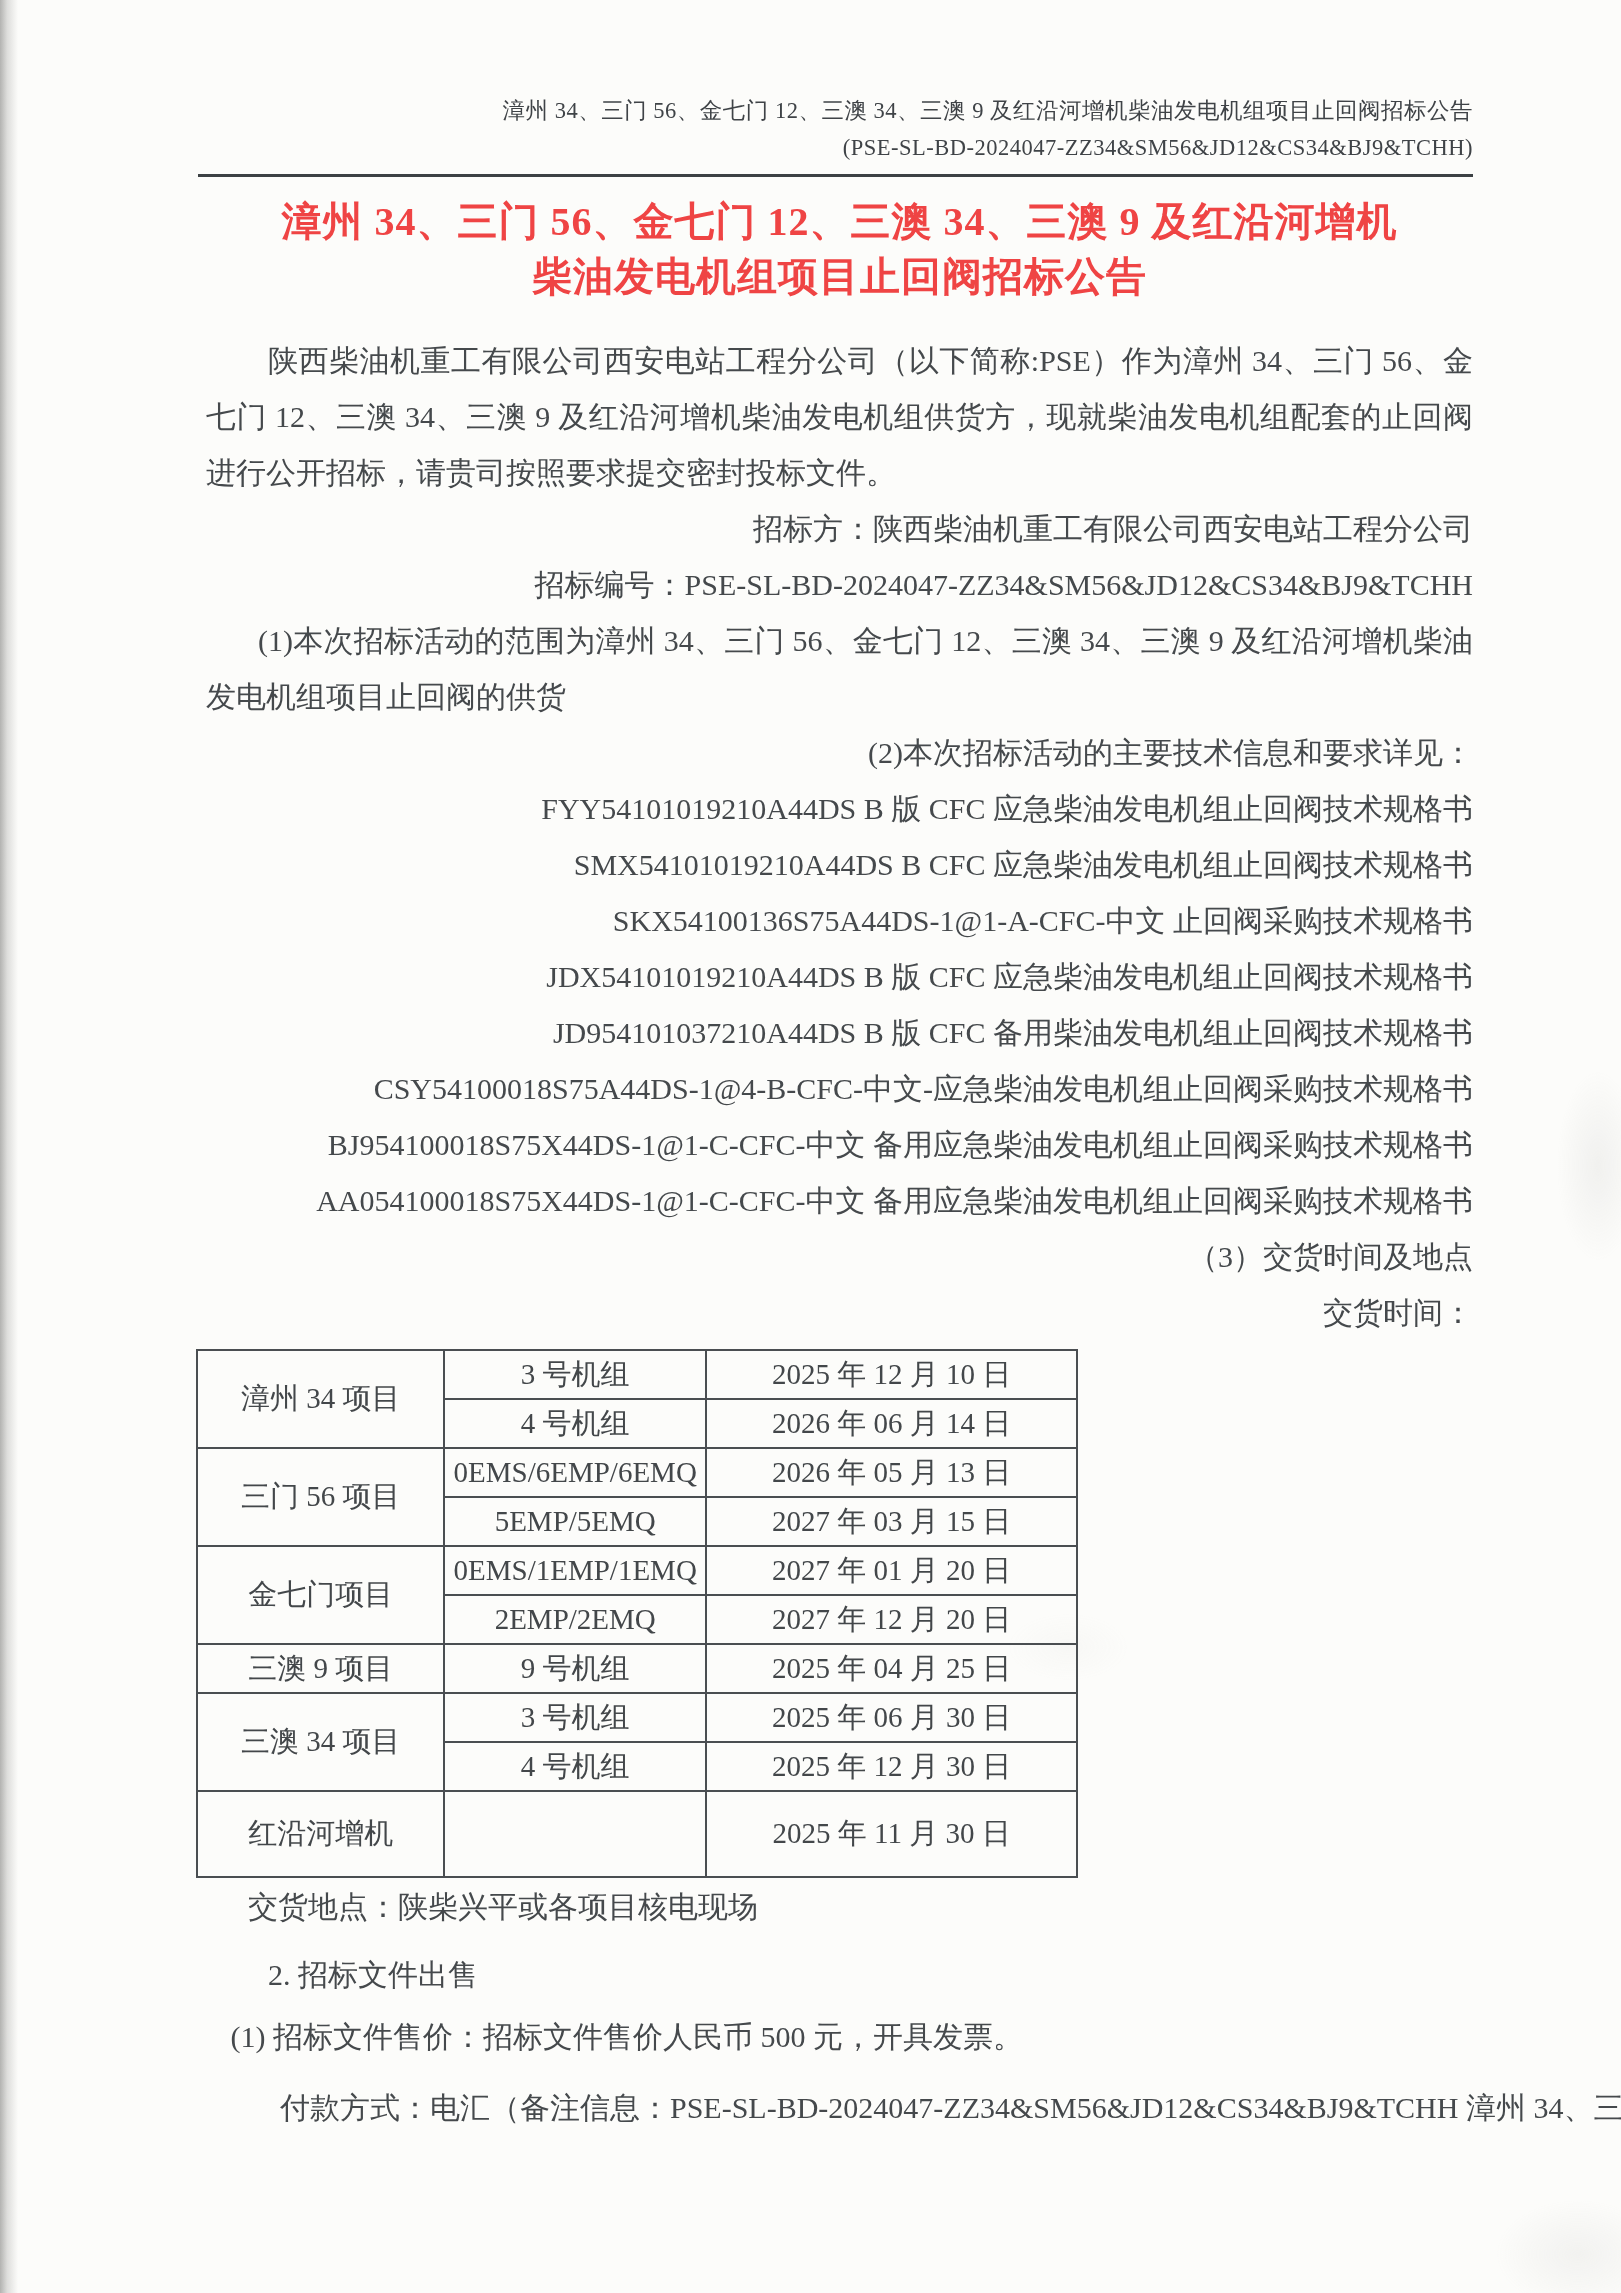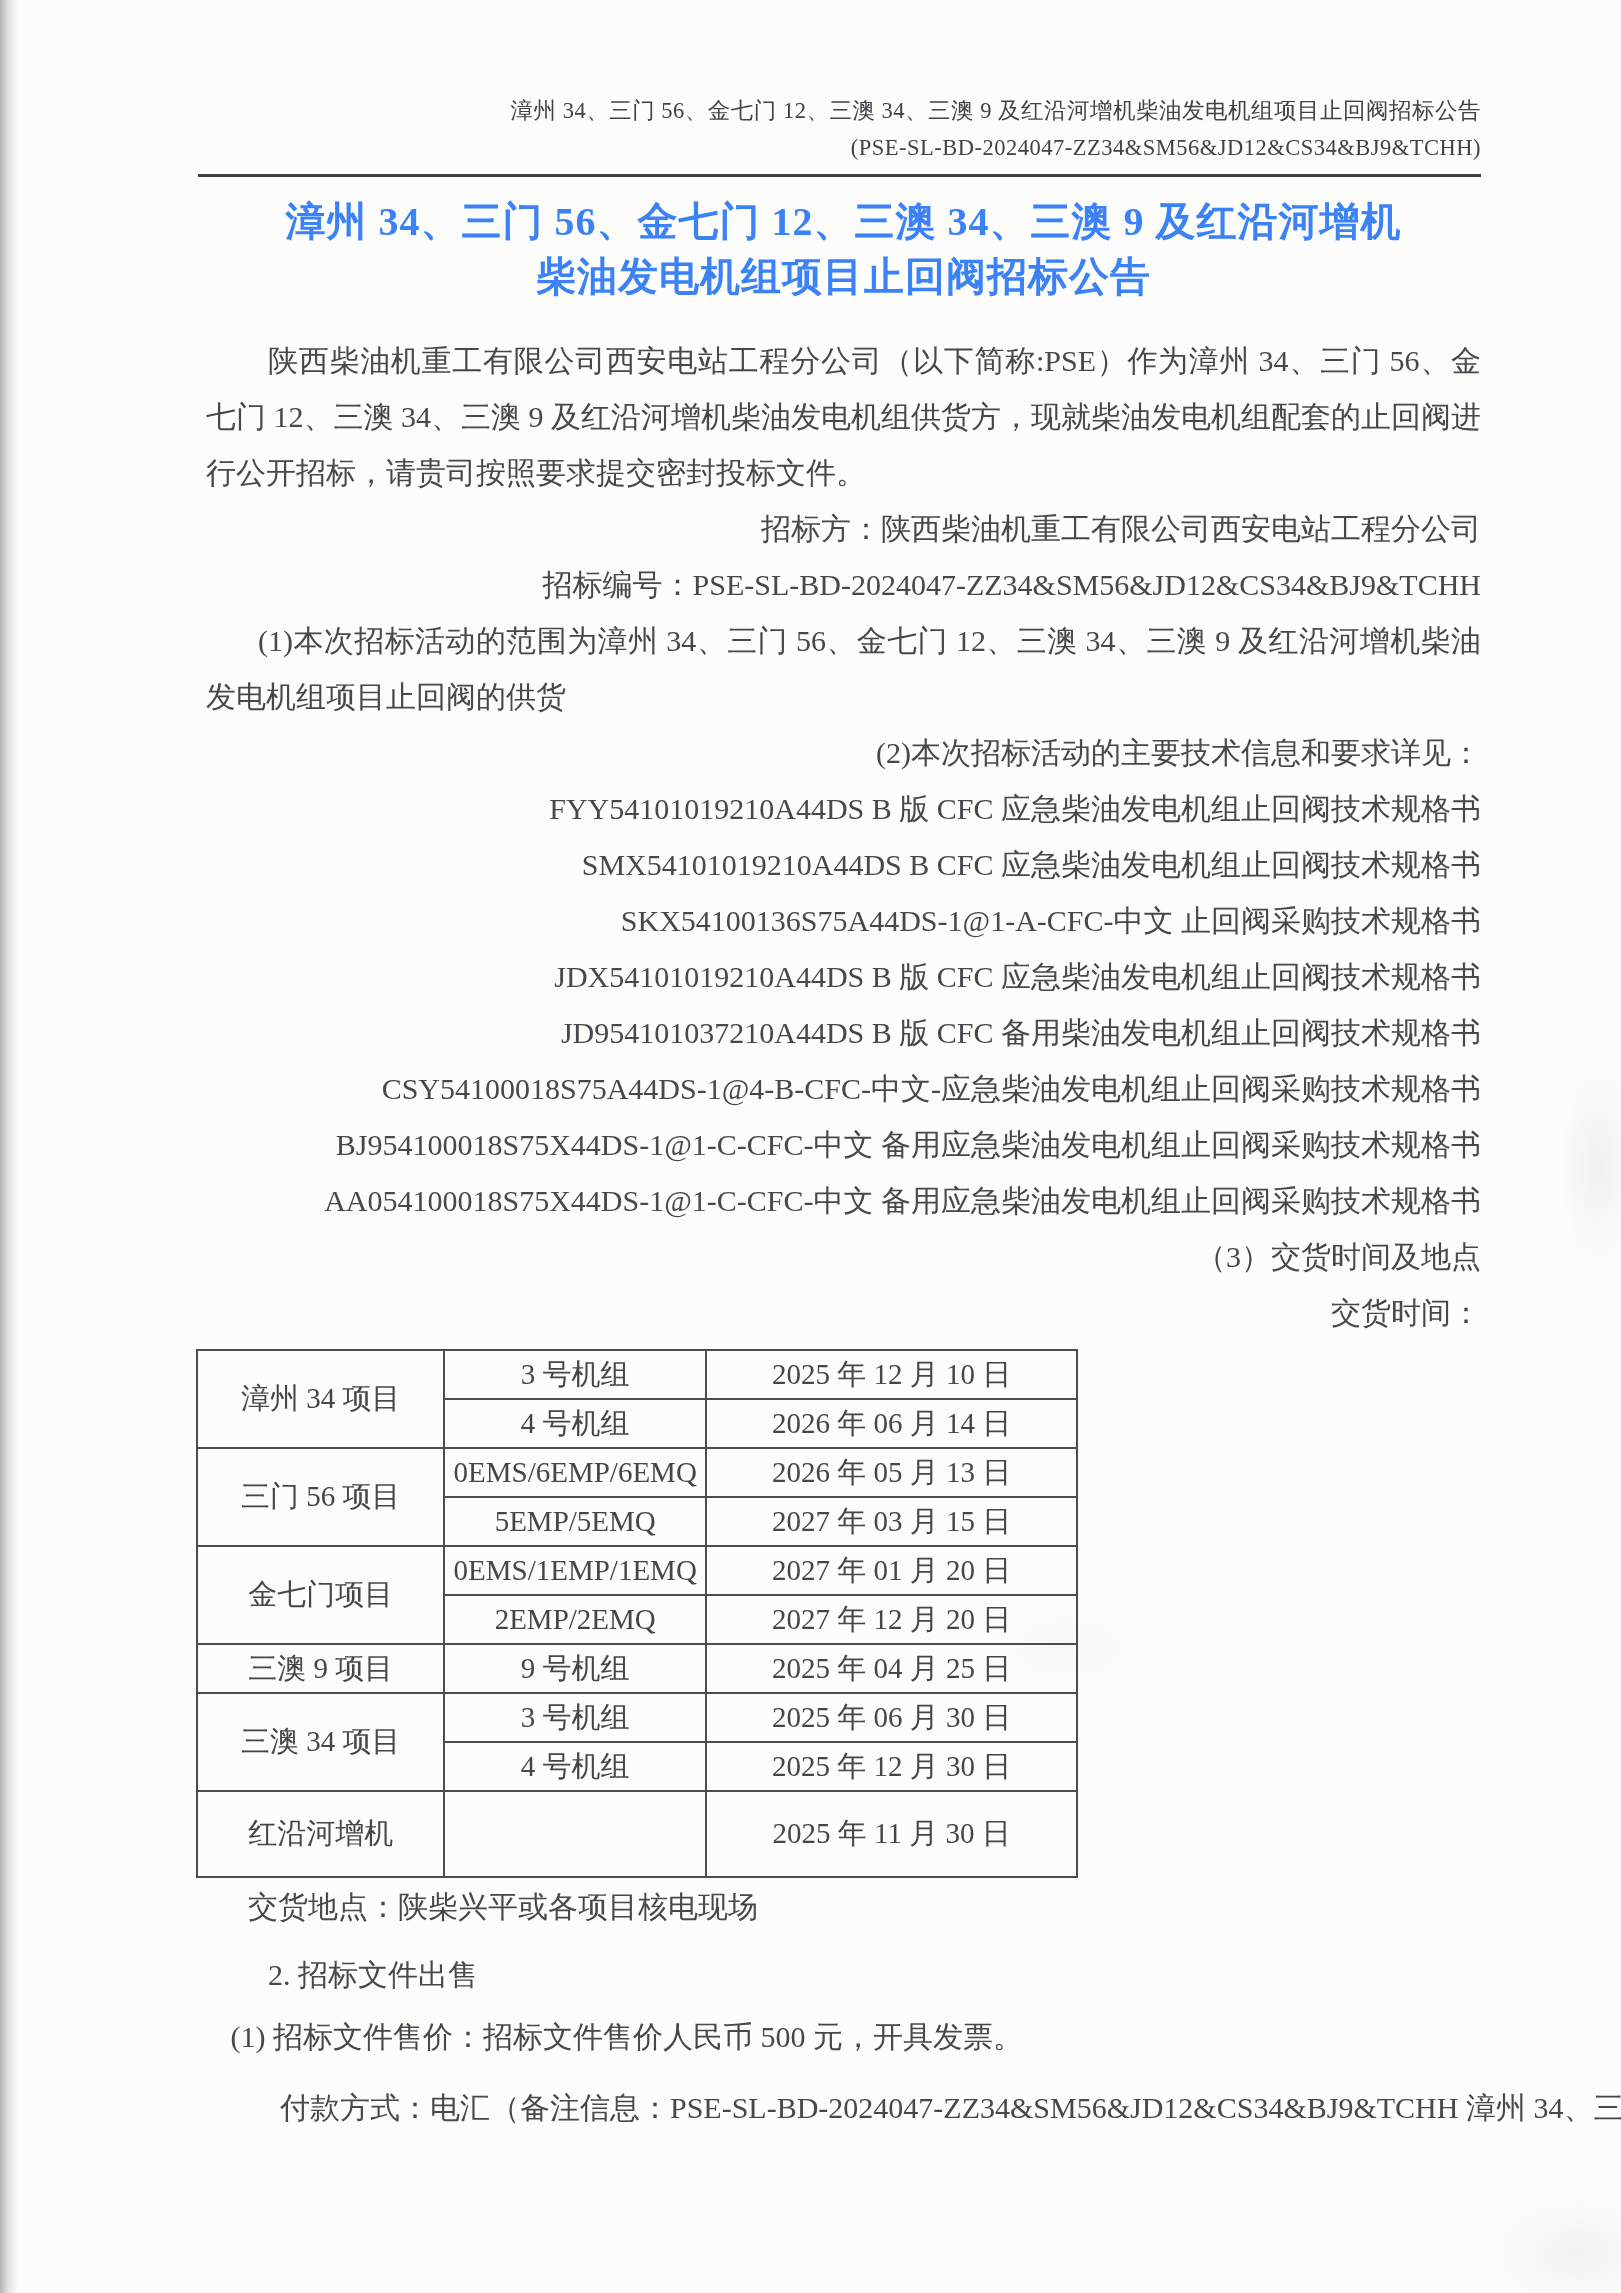--- a/index.html
+++ b/index.html
@@ -16,29 +16,29 @@
     background:linear-gradient(90deg,#a6a6a4 0%,#d8d8d6 40%,rgba(252,252,250,0) 100%);
     opacity:.85;pointer-events:none;
   }
   .scan-noise{
     position:absolute;inset:0;pointer-events:none;opacity:.5;
     background:
       radial-gradient(59px 137px at 1598px 1166px, rgba(160,160,158,.25), rgba(255,255,255,0) 70%),
       radial-gradient(118px 78px at 1578px 2254px, rgba(170,170,168,.25), rgba(255,255,255,0) 70%),
       radial-gradient(88px 49px at 1068px 1647px, rgba(180,180,178,.12), rgba(255,255,255,0) 70%);
   }
-  .content{position:absolute;left:206px;right:140px;top:0;}
+  .content{position:absolute;left:206px;right:148px;top:0;}
   .running-header{
     margin-top:92px;text-align:right;
     font-size:22.5px;line-height:37px;color:#3f4347;letter-spacing:0.5px;
     white-space:nowrap;
   }
   .rule{margin-top:7.8px;margin-left:-7.8px;height:2.9px;background:#3c4144;}
   .doc-title{
-    margin-top:17.6px;text-align:center;font-weight:bold;color:#3b82f6;
+    margin-top:17.6px;text-align:center;font-weight:bold;color:#ef4444;
     font-size:40px;line-height:55px;letter-spacing:1px;
   }
   .para{margin:0;font-size:30px;line-height:56px;text-align:right;}
   .just{text-align:justify;text-justify:inter-ideograph;}
   .intro{margin-top:29px;text-indent:62px;}
   .ind2{text-indent:62px;}
   .ind1{text-indent:52px;}
   .indt{text-indent:49px;}
   .nowrap{white-space:nowrap;}
   table.delivery{

